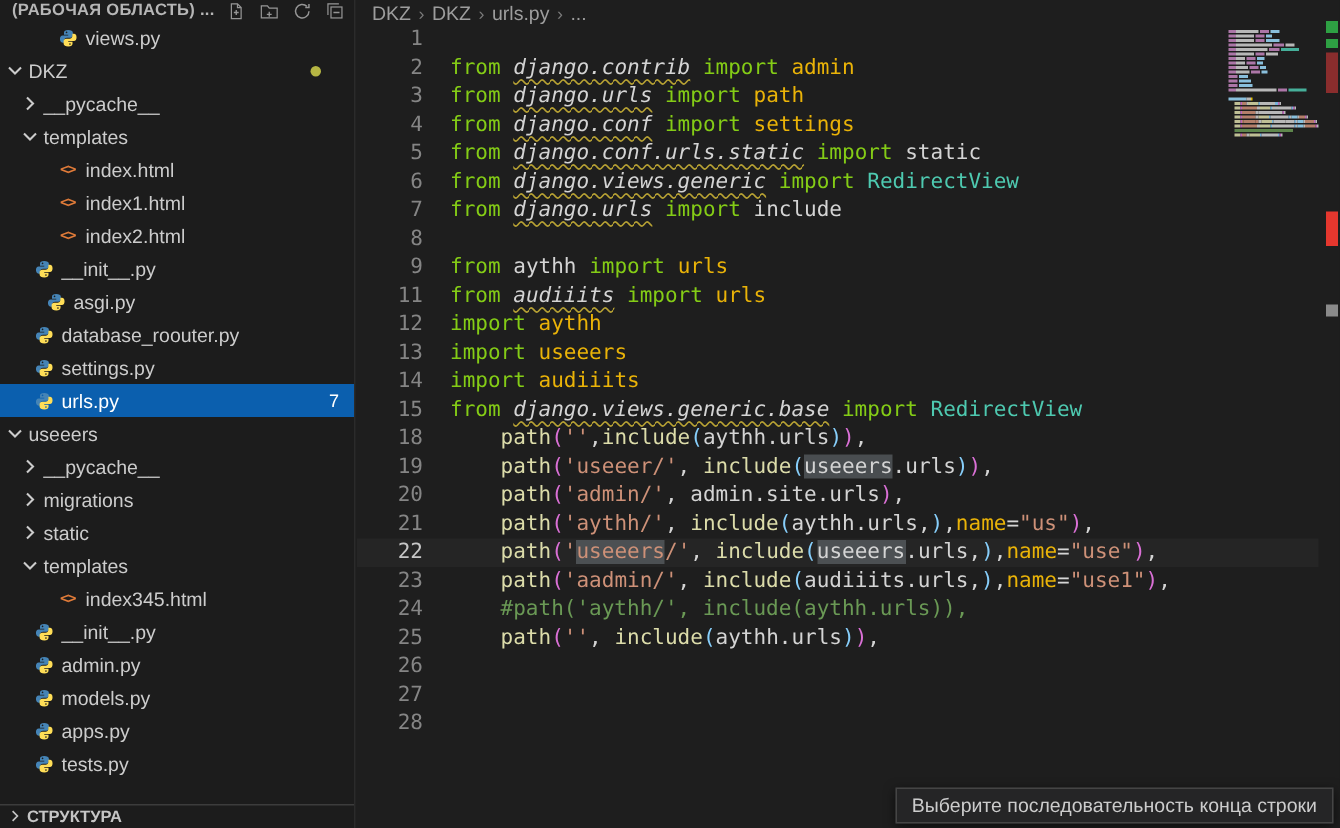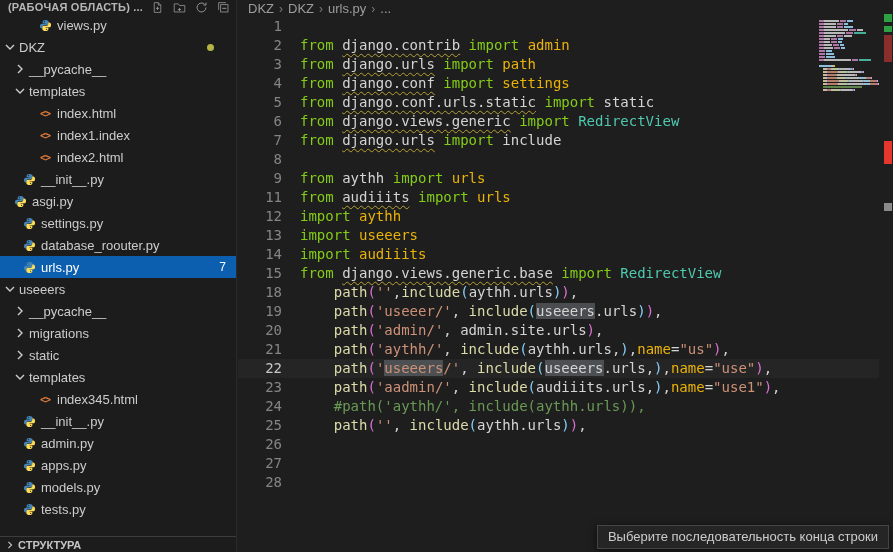--- a/index.html
+++ b/index.html
@@ -56,21 +56,21 @@
   .k  { color:#84cc16; }
   .pl { color:#d4d4d4; }
   .n  { color:#eab308; }
   .t  { color:#4EC9B0; }
   .f  { color:#DCDCAA; }
   .s  { color:#CE9178; }
   .c  { color:#6A9955; }
   .b1 { color:#FFD700; }
   .b2 { color:#DA70D6; }
   .b3 { color:#87CEFA; }
-  .m  { color:#d4d4d4; text-decoration:underline wavy #b8a233; text-decoration-thickness:1px; text-underline-offset:3px; text-decoration-skip-ink:none; }
+  .m  { color:#d4d4d4; text-decoration:underline wavy #b8a233; text-decoration-thickness:1px; text-underline-offset:3px; text-decoration-skip-ink:none;font-style:italic; }
   .hl { background:rgba(110,116,122,0.55); }
 
   
   #minimap { position:absolute; right:10px; top:17px; width:64px; cursor:pointer; }
   .mm-line { height:2px; margin-bottom:1px; display:flex; }
   .mm-line span { height:2px; display:inline-block; opacity:.85; flex:none; }
   #ruler { position:absolute; right:0; top:0; width:10px; height:100%; }
   #ruler .mark { position:absolute; left:1px; width:8px; }
 
   
@@ -161,63 +161,63 @@
       <div class="trow" style="padding-left: 37px;">
         <span class="ficon">
           <span style="color:#e07b39;font-size:10px;font-weight:bold;letter-spacing:-1px;font-family:'DejaVu Sans Mono',monospace">&lt;&gt;</span>
         </span>
         <span>index.html</span>
       </div>
       <div class="trow" style="padding-left: 37px;">
         <span class="ficon">
           <span style="color:#e07b39;font-size:10px;font-weight:bold;letter-spacing:-1px;font-family:'DejaVu Sans Mono',monospace">&lt;&gt;</span>
         </span>
-        <span>index1.index</span>
+        <span>index1.html</span>
       </div>
       <div class="trow" style="padding-left: 37px;">
         <span class="ficon">
           <span style="color:#e07b39;font-size:10px;font-weight:bold;letter-spacing:-1px;font-family:'DejaVu Sans Mono',monospace">&lt;&gt;</span>
         </span>
         <span>index2.html</span>
       </div>
       <div class="trow" style="padding-left: 21px;">
         <span class="ficon">
           <svg width="13" height="13" viewBox="0 0 16 16">
             <path fill="#4584b6" d="M7.9 1.2c-2.3 0-3.4.9-3.4 2.2v1.8h3.5v.6H3.4C2 5.8 1.2 7 1.2 8.7c0 1.6.7 2.9 2.2 2.9h1.2V9.8c0-1.3 1.1-2.3 2.4-2.3h2.8c1.1 0 2-.9 2-2V3.4c0-1.3-1.6-2.2-3.9-2.2zM6.6 2.5c.4 0 .7.3.7.7s-.3.7-.7.7-.7-.3-.7-.7.3-.7.7-.7z"></path>
             <path fill="#ffde57" d="M8.1 14.8c2.3 0 3.4-.9 3.4-2.2v-1.8H8v-.6h4.6c1.5 0 2.2-1.3 2.2-2.9 0-1.7-.7-2.9-2.2-2.9h-1.2v1.7c0 1.3-1.1 2.3-2.4 2.3H6.2c-1.1 0-2 .9-2 2v2.1c0 1.3 1.6 2.3 3.9 2.3zm1.3-1.3c-.4 0-.7-.3-.7-.7s.3-.7.7-.7.7.3.7.7-.3.7-.7.7z"></path>
           </svg>
         </span>
         <span>__init__.py</span>
       </div>
-      <div class="trow" style="padding-left: 12px;">
+      <div class="trow" style="padding-left: 29px;">
         <span class="ficon">
           <svg width="13" height="13" viewBox="0 0 16 16">
             <path fill="#4584b6" d="M7.9 1.2c-2.3 0-3.4.9-3.4 2.2v1.8h3.5v.6H3.4C2 5.8 1.2 7 1.2 8.7c0 1.6.7 2.9 2.2 2.9h1.2V9.8c0-1.3 1.1-2.3 2.4-2.3h2.8c1.1 0 2-.9 2-2V3.4c0-1.3-1.6-2.2-3.9-2.2zM6.6 2.5c.4 0 .7.3.7.7s-.3.7-.7.7-.7-.3-.7-.7.3-.7.7-.7z"></path>
             <path fill="#ffde57" d="M8.1 14.8c2.3 0 3.4-.9 3.4-2.2v-1.8H8v-.6h4.6c1.5 0 2.2-1.3 2.2-2.9 0-1.7-.7-2.9-2.2-2.9h-1.2v1.7c0 1.3-1.1 2.3-2.4 2.3H6.2c-1.1 0-2 .9-2 2v2.1c0 1.3 1.6 2.3 3.9 2.3zm1.3-1.3c-.4 0-.7-.3-.7-.7s.3-.7.7-.7.7.3.7.7-.3.7-.7.7z"></path>
           </svg>
         </span>
         <span>asgi.py</span>
       </div>
       <div class="trow" style="padding-left: 21px;">
         <span class="ficon">
           <svg width="13" height="13" viewBox="0 0 16 16">
             <path fill="#4584b6" d="M7.9 1.2c-2.3 0-3.4.9-3.4 2.2v1.8h3.5v.6H3.4C2 5.8 1.2 7 1.2 8.7c0 1.6.7 2.9 2.2 2.9h1.2V9.8c0-1.3 1.1-2.3 2.4-2.3h2.8c1.1 0 2-.9 2-2V3.4c0-1.3-1.6-2.2-3.9-2.2zM6.6 2.5c.4 0 .7.3.7.7s-.3.7-.7.7-.7-.3-.7-.7.3-.7.7-.7z"></path>
             <path fill="#ffde57" d="M8.1 14.8c2.3 0 3.4-.9 3.4-2.2v-1.8H8v-.6h4.6c1.5 0 2.2-1.3 2.2-2.9 0-1.7-.7-2.9-2.2-2.9h-1.2v1.7c0 1.3-1.1 2.3-2.4 2.3H6.2c-1.1 0-2 .9-2 2v2.1c0 1.3 1.6 2.3 3.9 2.3zm1.3-1.3c-.4 0-.7-.3-.7-.7s.3-.7.7-.7.7.3.7.7-.3.7-.7.7z"></path>
           </svg>
         </span>
+        <span>database_roouter.py</span>
+      </div>
+      <div class="trow" style="padding-left: 21px;">
+        <span class="ficon">
+          <svg width="13" height="13" viewBox="0 0 16 16">
+            <path fill="#4584b6" d="M7.9 1.2c-2.3 0-3.4.9-3.4 2.2v1.8h3.5v.6H3.4C2 5.8 1.2 7 1.2 8.7c0 1.6.7 2.9 2.2 2.9h1.2V9.8c0-1.3 1.1-2.3 2.4-2.3h2.8c1.1 0 2-.9 2-2V3.4c0-1.3-1.6-2.2-3.9-2.2zM6.6 2.5c.4 0 .7.3.7.7s-.3.7-.7.7-.7-.3-.7-.7.3-.7.7-.7z"></path>
+            <path fill="#ffde57" d="M8.1 14.8c2.3 0 3.4-.9 3.4-2.2v-1.8H8v-.6h4.6c1.5 0 2.2-1.3 2.2-2.9 0-1.7-.7-2.9-2.2-2.9h-1.2v1.7c0 1.3-1.1 2.3-2.4 2.3H6.2c-1.1 0-2 .9-2 2v2.1c0 1.3 1.6 2.3 3.9 2.3zm1.3-1.3c-.4 0-.7-.3-.7-.7s.3-.7.7-.7.7.3.7.7-.3.7-.7.7z"></path>
+          </svg>
+        </span>
         <span>settings.py</span>
-      </div>
-      <div class="trow" style="padding-left: 21px;">
-        <span class="ficon">
-          <svg width="13" height="13" viewBox="0 0 16 16">
-            <path fill="#4584b6" d="M7.9 1.2c-2.3 0-3.4.9-3.4 2.2v1.8h3.5v.6H3.4C2 5.8 1.2 7 1.2 8.7c0 1.6.7 2.9 2.2 2.9h1.2V9.8c0-1.3 1.1-2.3 2.4-2.3h2.8c1.1 0 2-.9 2-2V3.4c0-1.3-1.6-2.2-3.9-2.2zM6.6 2.5c.4 0 .7.3.7.7s-.3.7-.7.7-.7-.3-.7-.7.3-.7.7-.7z"></path>
-            <path fill="#ffde57" d="M8.1 14.8c2.3 0 3.4-.9 3.4-2.2v-1.8H8v-.6h4.6c1.5 0 2.2-1.3 2.2-2.9 0-1.7-.7-2.9-2.2-2.9h-1.2v1.7c0 1.3-1.1 2.3-2.4 2.3H6.2c-1.1 0-2 .9-2 2v2.1c0 1.3 1.6 2.3 3.9 2.3zm1.3-1.3c-.4 0-.7-.3-.7-.7s.3-.7.7-.7.7.3.7.7-.3.7-.7.7z"></path>
-          </svg>
-        </span>
-        <span>database_roouter.py</span>
       </div>
       <div class="trow sel" style="padding-left: 21px;">
         <span class="ficon">
           <svg width="13" height="13" viewBox="0 0 16 16">
             <path fill="#4584b6" d="M7.9 1.2c-2.3 0-3.4.9-3.4 2.2v1.8h3.5v.6H3.4C2 5.8 1.2 7 1.2 8.7c0 1.6.7 2.9 2.2 2.9h1.2V9.8c0-1.3 1.1-2.3 2.4-2.3h2.8c1.1 0 2-.9 2-2V3.4c0-1.3-1.6-2.2-3.9-2.2zM6.6 2.5c.4 0 .7.3.7.7s-.3.7-.7.7-.7-.3-.7-.7.3-.7.7-.7z"></path>
             <path fill="#ffde57" d="M8.1 14.8c2.3 0 3.4-.9 3.4-2.2v-1.8H8v-.6h4.6c1.5 0 2.2-1.3 2.2-2.9 0-1.7-.7-2.9-2.2-2.9h-1.2v1.7c0 1.3-1.1 2.3-2.4 2.3H6.2c-1.1 0-2 .9-2 2v2.1c0 1.3 1.6 2.3 3.9 2.3zm1.3-1.3c-.4 0-.7-.3-.7-.7s.3-.7.7-.7.7.3.7.7-.3.7-.7.7z"></path>
           </svg>
         </span>
         <span>urls.py</span>
         <span class="badge">7</span>
@@ -286,30 +286,30 @@
         </span>
         <span>admin.py</span>
       </div>
       <div class="trow" style="padding-left: 21px;">
         <span class="ficon">
           <svg width="13" height="13" viewBox="0 0 16 16">
             <path fill="#4584b6" d="M7.9 1.2c-2.3 0-3.4.9-3.4 2.2v1.8h3.5v.6H3.4C2 5.8 1.2 7 1.2 8.7c0 1.6.7 2.9 2.2 2.9h1.2V9.8c0-1.3 1.1-2.3 2.4-2.3h2.8c1.1 0 2-.9 2-2V3.4c0-1.3-1.6-2.2-3.9-2.2zM6.6 2.5c.4 0 .7.3.7.7s-.3.7-.7.7-.7-.3-.7-.7.3-.7.7-.7z"></path>
             <path fill="#ffde57" d="M8.1 14.8c2.3 0 3.4-.9 3.4-2.2v-1.8H8v-.6h4.6c1.5 0 2.2-1.3 2.2-2.9 0-1.7-.7-2.9-2.2-2.9h-1.2v1.7c0 1.3-1.1 2.3-2.4 2.3H6.2c-1.1 0-2 .9-2 2v2.1c0 1.3 1.6 2.3 3.9 2.3zm1.3-1.3c-.4 0-.7-.3-.7-.7s.3-.7.7-.7.7.3.7.7-.3.7-.7.7z"></path>
           </svg>
         </span>
+        <span>models.py</span>
+      </div>
+      <div class="trow" style="padding-left: 21px;">
+        <span class="ficon">
+          <svg width="13" height="13" viewBox="0 0 16 16">
+            <path fill="#4584b6" d="M7.9 1.2c-2.3 0-3.4.9-3.4 2.2v1.8h3.5v.6H3.4C2 5.8 1.2 7 1.2 8.7c0 1.6.7 2.9 2.2 2.9h1.2V9.8c0-1.3 1.1-2.3 2.4-2.3h2.8c1.1 0 2-.9 2-2V3.4c0-1.3-1.6-2.2-3.9-2.2zM6.6 2.5c.4 0 .7.3.7.7s-.3.7-.7.7-.7-.3-.7-.7.3-.7.7-.7z"></path>
+            <path fill="#ffde57" d="M8.1 14.8c2.3 0 3.4-.9 3.4-2.2v-1.8H8v-.6h4.6c1.5 0 2.2-1.3 2.2-2.9 0-1.7-.7-2.9-2.2-2.9h-1.2v1.7c0 1.3-1.1 2.3-2.4 2.3H6.2c-1.1 0-2 .9-2 2v2.1c0 1.3 1.6 2.3 3.9 2.3zm1.3-1.3c-.4 0-.7-.3-.7-.7s.3-.7.7-.7.7.3.7.7-.3.7-.7.7z"></path>
+          </svg>
+        </span>
         <span>apps.py</span>
-      </div>
-      <div class="trow" style="padding-left: 21px;">
-        <span class="ficon">
-          <svg width="13" height="13" viewBox="0 0 16 16">
-            <path fill="#4584b6" d="M7.9 1.2c-2.3 0-3.4.9-3.4 2.2v1.8h3.5v.6H3.4C2 5.8 1.2 7 1.2 8.7c0 1.6.7 2.9 2.2 2.9h1.2V9.8c0-1.3 1.1-2.3 2.4-2.3h2.8c1.1 0 2-.9 2-2V3.4c0-1.3-1.6-2.2-3.9-2.2zM6.6 2.5c.4 0 .7.3.7.7s-.3.7-.7.7-.7-.3-.7-.7.3-.7.7-.7z"></path>
-            <path fill="#ffde57" d="M8.1 14.8c2.3 0 3.4-.9 3.4-2.2v-1.8H8v-.6h4.6c1.5 0 2.2-1.3 2.2-2.9 0-1.7-.7-2.9-2.2-2.9h-1.2v1.7c0 1.3-1.1 2.3-2.4 2.3H6.2c-1.1 0-2 .9-2 2v2.1c0 1.3 1.6 2.3 3.9 2.3zm1.3-1.3c-.4 0-.7-.3-.7-.7s.3-.7.7-.7.7.3.7.7-.3.7-.7.7z"></path>
-          </svg>
-        </span>
-        <span>models.py</span>
       </div>
       <div class="trow" style="padding-left: 21px;">
         <span class="ficon">
           <svg width="13" height="13" viewBox="0 0 16 16">
             <path fill="#4584b6" d="M7.9 1.2c-2.3 0-3.4.9-3.4 2.2v1.8h3.5v.6H3.4C2 5.8 1.2 7 1.2 8.7c0 1.6.7 2.9 2.2 2.9h1.2V9.8c0-1.3 1.1-2.3 2.4-2.3h2.8c1.1 0 2-.9 2-2V3.4c0-1.3-1.6-2.2-3.9-2.2zM6.6 2.5c.4 0 .7.3.7.7s-.3.7-.7.7-.7-.3-.7-.7.3-.7.7-.7z"></path>
             <path fill="#ffde57" d="M8.1 14.8c2.3 0 3.4-.9 3.4-2.2v-1.8H8v-.6h4.6c1.5 0 2.2-1.3 2.2-2.9 0-1.7-.7-2.9-2.2-2.9h-1.2v1.7c0 1.3-1.1 2.3-2.4 2.3H6.2c-1.1 0-2 .9-2 2v2.1c0 1.3 1.6 2.3 3.9 2.3zm1.3-1.3c-.4 0-.7-.3-.7-.7s.3-.7.7-.7.7.3.7.7-.3.7-.7.7z"></path>
           </svg>
         </span>
         <span>tests.py</span>
       </div>

